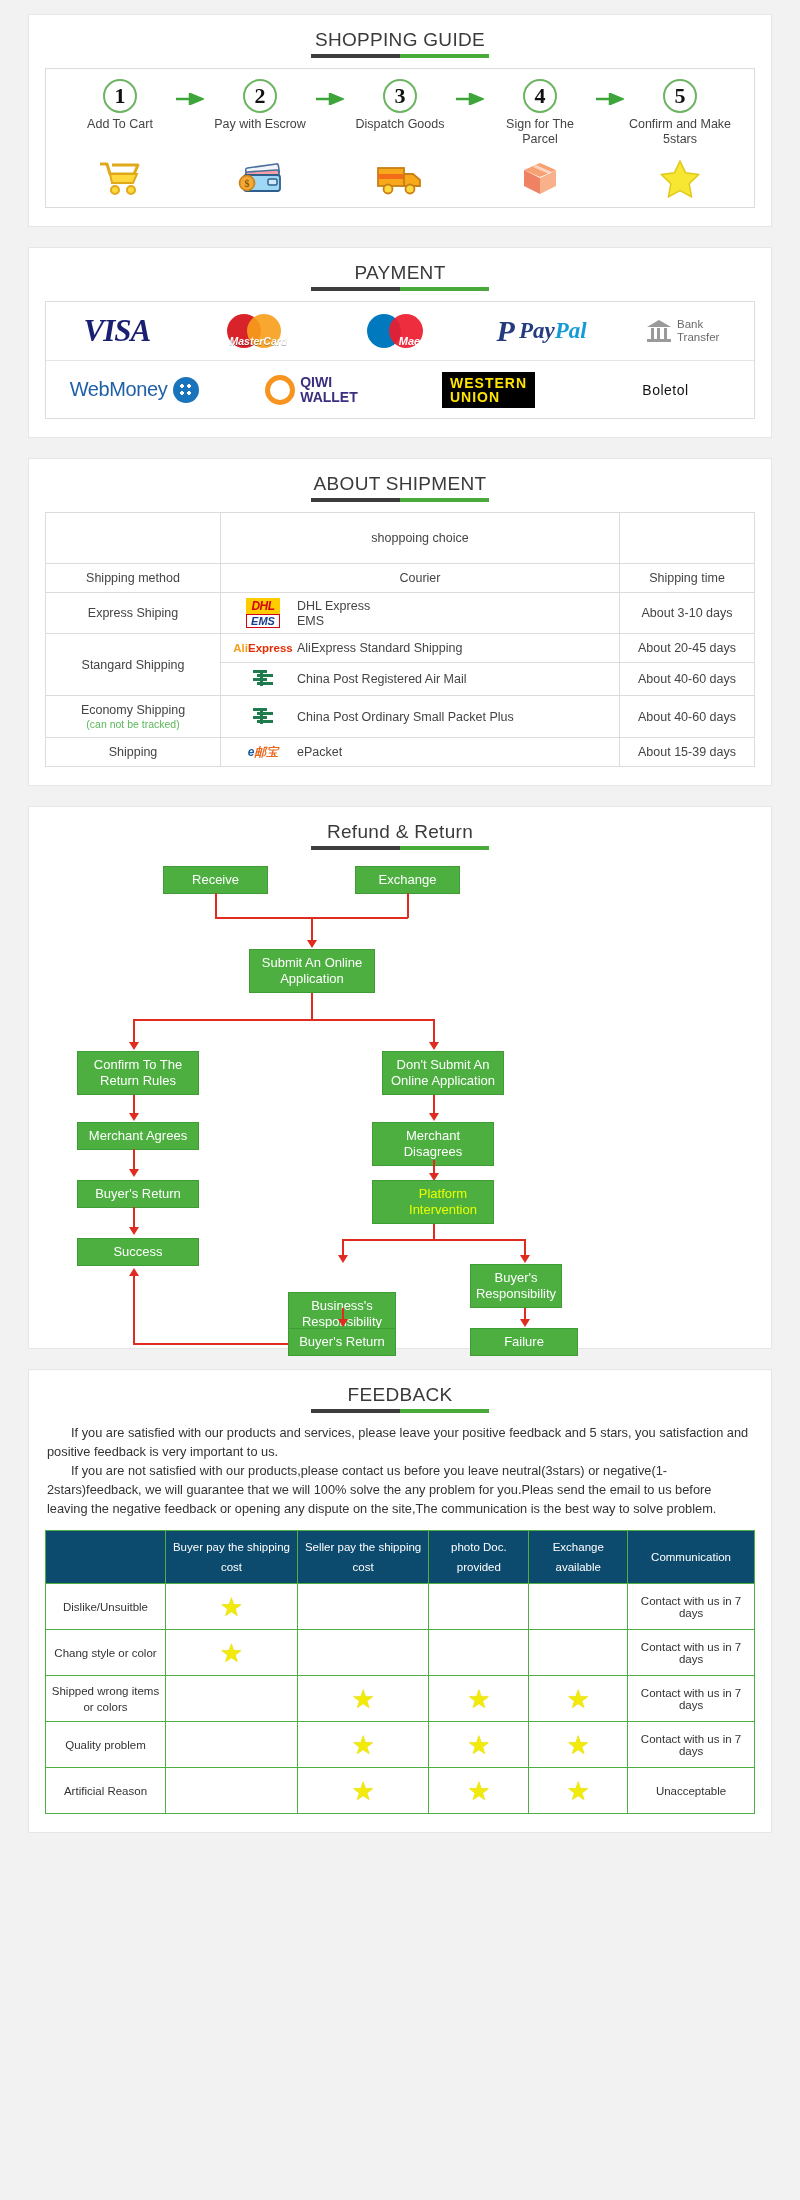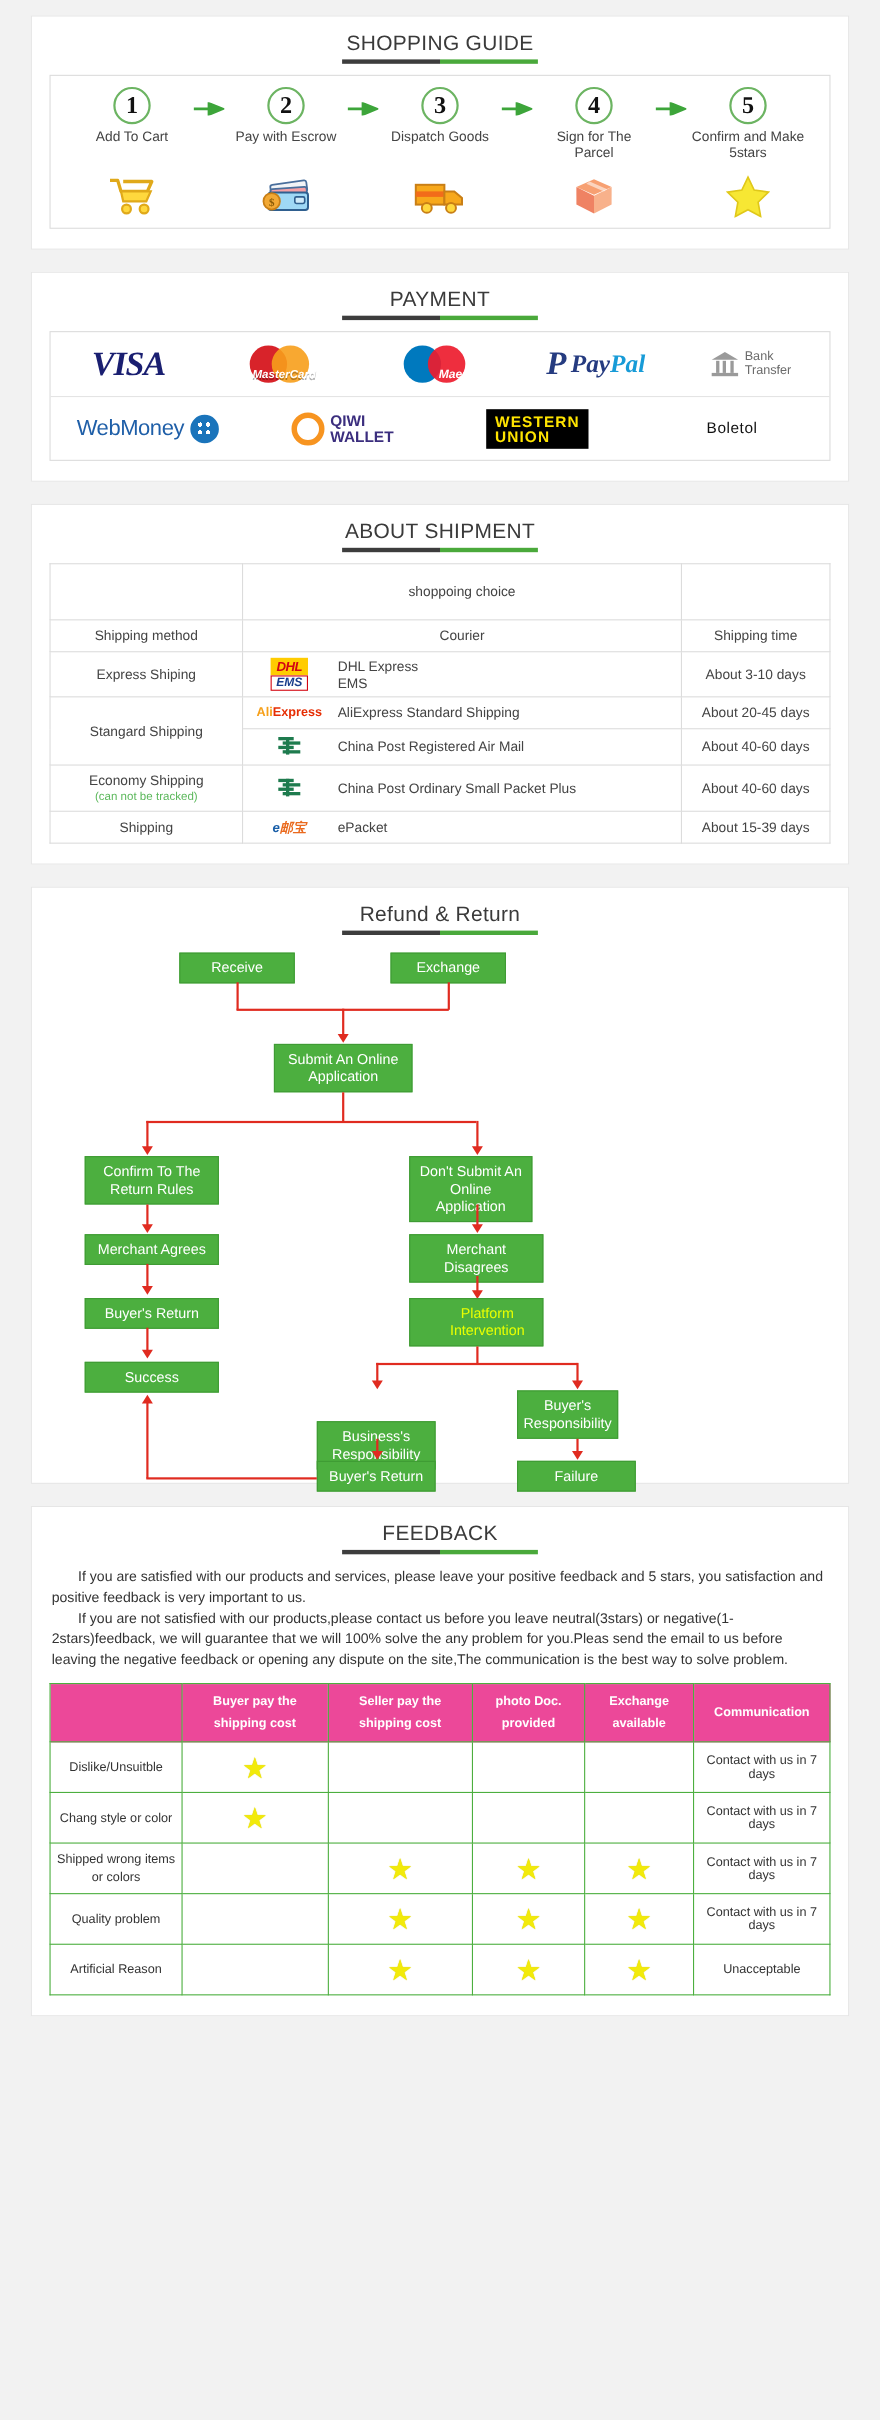--- a/index.html
+++ b/index.html
@@ -104,21 +104,21 @@
 
   
   table.ship { width:100%; border-collapse:collapse; }
   table.ship td { border:1px solid #dcdcdc; font-size:12.5px; color:#444; padding:7px 6px; }
   .green-txt { color:#5cb85c; }
   .ship-choice { text-align:center; font-size:19px; color:#5cb85c; padding:18px 0 !important;}
   .ship-hdr { text-align:center; font-size:13px; }
   .ship-method { text-align:center; width:175px; }
   .ship-time { text-align:center; width:135px; font-size:12.5px; }
   .courier-cell { padding:5px 8px !important; }
-  .courier-line { display:flex; align-items:center; gap:10px; }
+  .courier-line { display:flex; align-items:center; }
   .courier-logo { width:68px; flex:0 0 68px; display:flex; align-items:center; justify-content:center;}
   .note-small { display:block; font-size:10.5px; color:#5cb85c; margin-top:1px;}
 
   .dhl{background:#ffcc00;color:#d40511;font-style:italic;font-weight:bold;font-size:12px;padding:1px 5px;letter-spacing:-.5px;}
   .ems{background:#fff;color:#1a3e8c;font-style:italic;font-weight:bold;font-size:11px;border:1px solid #d40511;padding:0 4px;}
   .alix{font-size:11.5px;font-weight:bold;}
   .alix .a{color:#f6a01a;text-align:center;} .alix .b{color:#e62e04;}
   .epacket{font-size:12px;color:#1a5fa8;font-weight:bold;font-style:italic;}
   .epacket b{color:#ea6a1e;}
 
@@ -133,21 +133,21 @@
   .fline.h { height:1.5px; }
   .fline.v { width:1.5px; }
   .farrow { position:absolute; width:0;height:0;
     border-left:5px solid transparent;border-right:5px solid transparent;border-top:8px solid #e02b20;}
 
   
   .fb-text { font-size:12.8px; line-height:19px; color:#333; margin:4px 2px 12px 2px; }
   .fb-text p { margin:0; text-indent:24px; }
   table.fb { width:100%; border-collapse:collapse; }
   table.fb th, table.fb td { border:1px solid #4caf3f; font-size:11.5px; color:#333; text-align:center; }
-  table.fb th { background:#ec4899; color:#fff; font-weight:bold; padding:6px 3px; line-height:20px;margin-top:12px;}
+  table.fb th { background:#0c4a6e; color:#fff; font-weight:normal; padding:6px 3px; line-height:20px;margin-top:12px;}
   table.fb td { height:46px; padding:3px; }
   table.fb td.rowlabel { width:120px; line-height:16px; }
   .star { font-size:26px; color:#f2ea0a; line-height:26px; text-shadow:0 0 1px #cfc400; }
 </style>
 </head>
 <body>
 
 <div class="page">
 
   <div class="card">
@@ -480,21 +480,21 @@
       <div class="fline v" style="left:88px;top:235px;height:21px;"></div>
       <div class="farrow" style="left:84px;top:253px;"></div>
       <div class="fbox" style="left:32px;top:262px;width:122px;">Merchant Agrees</div>
       <div class="fline v" style="left:88px;top:289px;height:23px;"></div>
       <div class="farrow" style="left:84px;top:309px;"></div>
       <div class="fbox" style="left:32px;top:320px;width:122px;">Buyer's Return</div>
       <div class="fline v" style="left:88px;top:347px;height:23px;"></div>
       <div class="farrow" style="left:84px;top:367px;"></div>
       <div class="fbox" style="left:32px;top:378px;width:122px;">Success</div>
 
-      <div class="fbox" style="left:327px;top:191px;width:112px;">Don't Submit An Online Application</div>
+      <div class="fbox" style="left:337px;top:191px;width:122px;">Don't Submit An Online Application</div>
       <div class="fline v" style="left:388px;top:235px;height:21px;"></div>
       <div class="farrow" style="left:384px;top:253px;"></div>
       <div class="fbox" style="left:327px;top:262px;width:122px;">Merchant Disagrees</div>
       <div class="fline v" style="left:388px;top:300px;height:16px;"></div>
       <div class="farrow" style="left:384px;top:313px;"></div>
       <div class="fbox yellow" style="left:327px;top:320px;width:122px;">Platform Intervention</div>
 
       <div class="fline v" style="left:388px;top:364px;height:16px;"></div>
       <div class="fline h" style="left:297px;top:379px;width:183px;"></div>
       <div class="fline v" style="left:297px;top:379px;height:18px;"></div>

